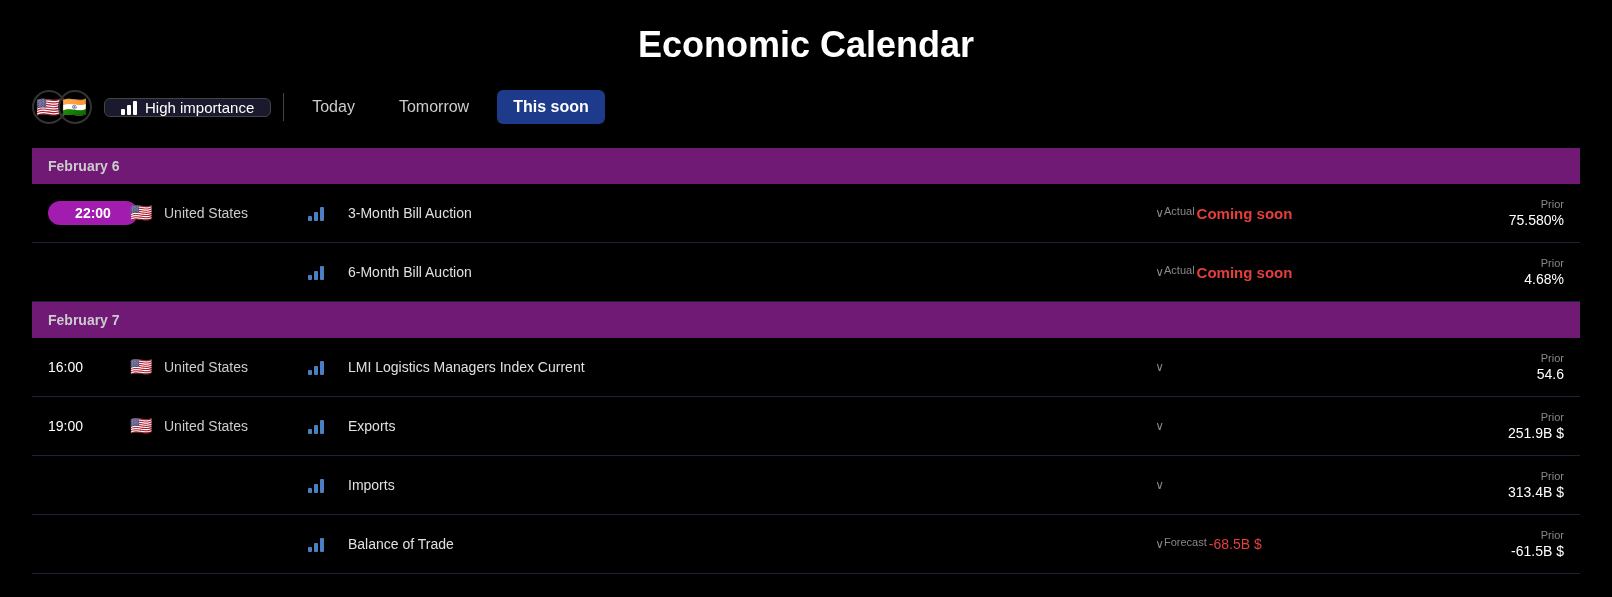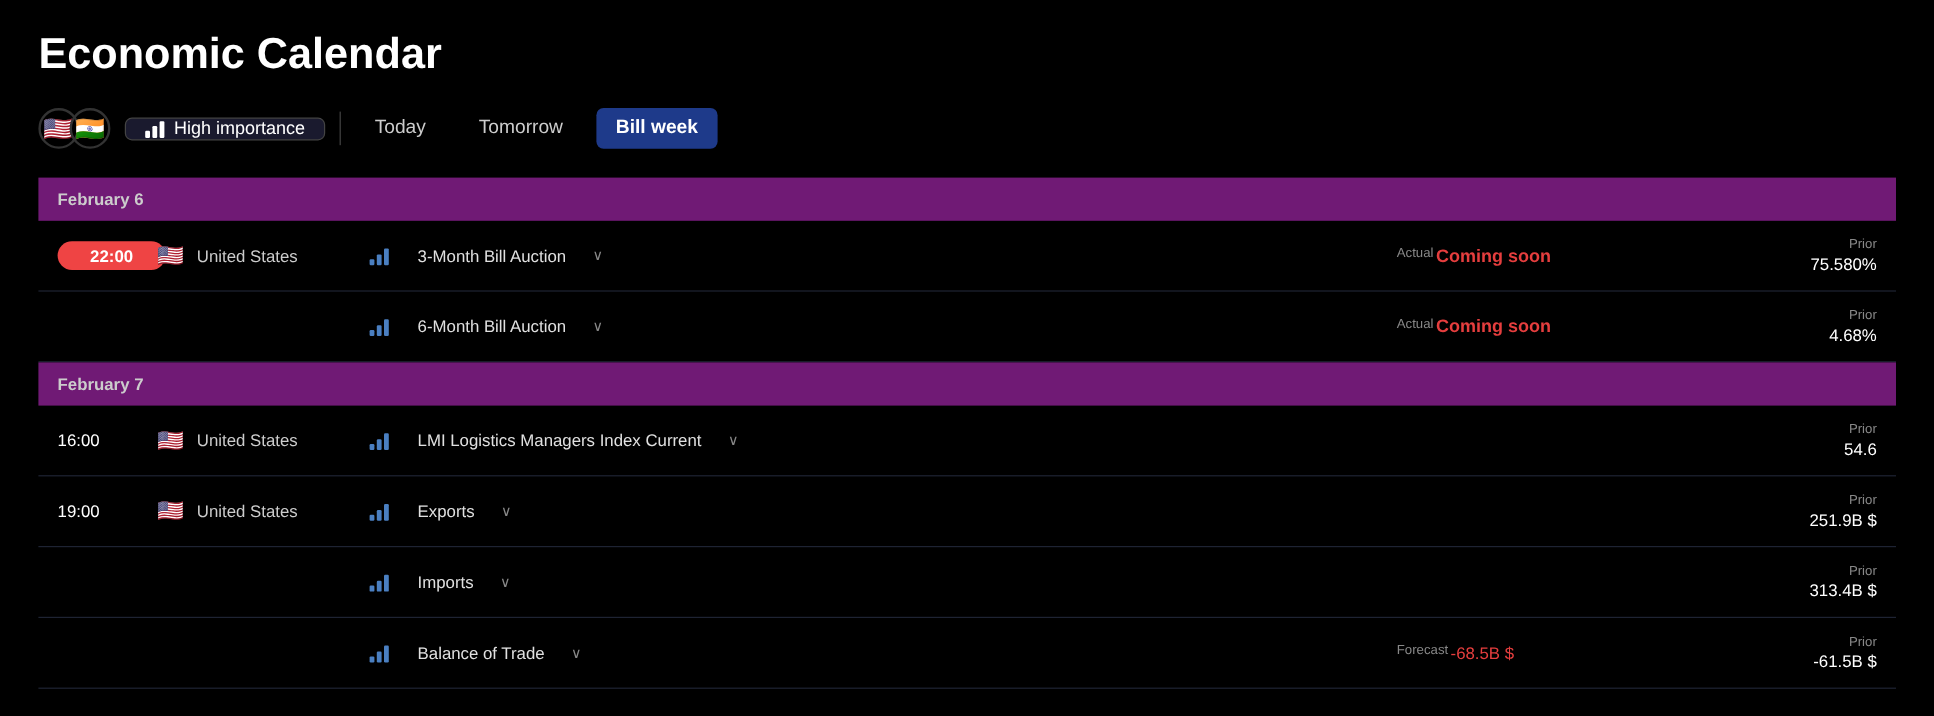--- a/index.html
+++ b/index.html
@@ -8,20 +8,21 @@
       color: #fff;
       font-family: -apple-system, BlinkMacSystemFont, 'Segoe UI', sans-serif;
       min-height: 597px;
       padding: 24px 32px;
     }
 
     .page-title {
       font-size: 36px;
       font-weight: 700;
       margin-bottom: 24px;
+      text-align: center;
     }
 
     .toolbar {
       display: flex;
       align-items: center;
       gap: 12px;
       margin-bottom: 24px;
     }
 
     .flag-group {
@@ -114,21 +115,21 @@
     .event-row {
       display: grid;
       grid-template-columns: 80px 180px 40px 1fr 200px 200px;
       align-items: center;
       padding: 14px 16px;
       border-bottom: 1px solid #1e2333;
       min-height: 56px;
     }
 
     .time-badge {
-      background: #ef4444;
+      background: #a21caf;
       color: #fff;
       border-radius: 12px;
       padding: 4px 8px;
       font-size: 14px;
       font-weight: 700;
       text-align: center;
       width: 90px;
     }
 
     .time-plain {
@@ -172,20 +173,21 @@
     .importance-icon span:nth-child(1) { height: 5px; }
     .importance-icon span:nth-child(2) { height: 9px; }
     .importance-icon span:nth-child(3) { height: 14px; }
 
     .event-name {
       font-size: 14px;
       color: #e0e0e0;
       display: flex;
       align-items: center;
       gap: 22px;
+      justify-content: space-between;
     }
 
     .chevron {
       color: #888;
       font-size: 12px;
     }
 
     .actual-cell {
       display: flex;
       gap: 2px;
@@ -248,21 +250,21 @@
         <span></span>
         <span></span>
     </div>
     <span>High importance</span>
   </button>
 
   <div class="divider-v"></div>
 
   <button class="tab-btn">Today</button>
   <button class="tab-btn">Tomorrow</button>
-  <button class="tab-btn active">Bill week</button>
+  <button class="tab-btn active">This soon</button>
 </div>
 
 <div class="calendar-table" id="calendar-root">
 <div class="section-header">February 6</div>
     <div class="event-row">
       <div>
         <div class="time-badge">22:00</div>
       </div>
       <div class="country-cell">
         <div class="flag-sm">🇺🇸</div>

